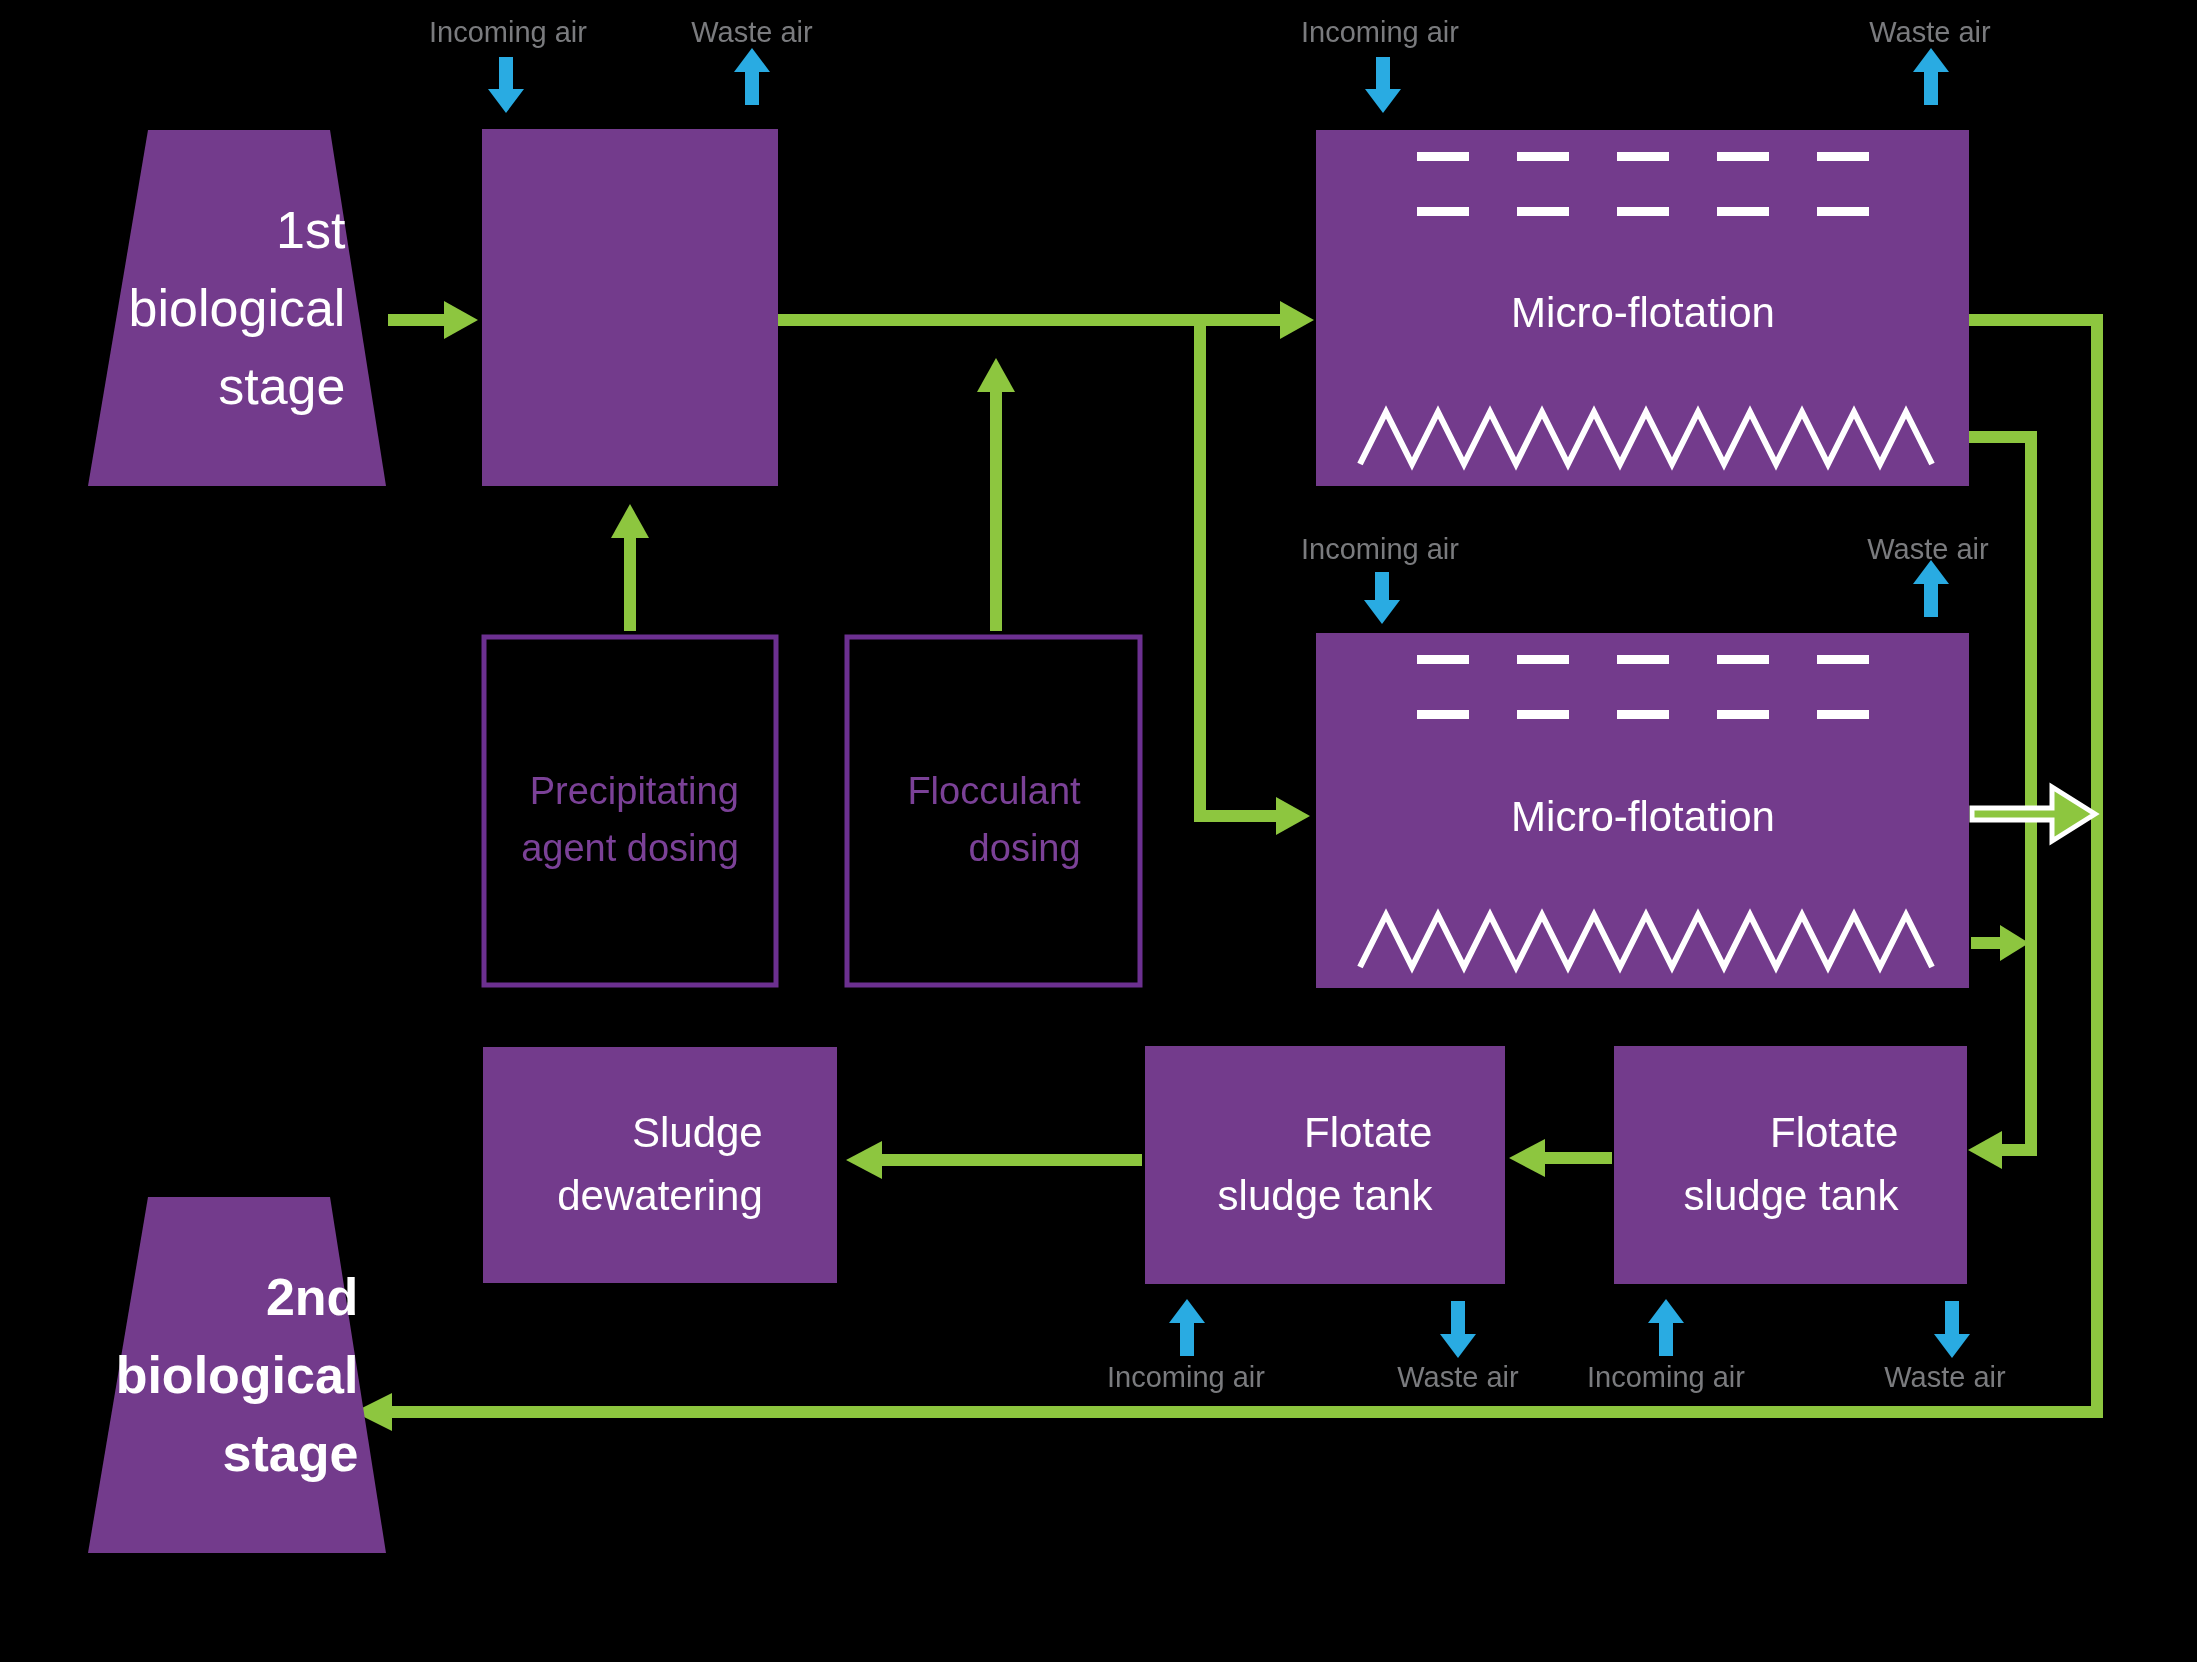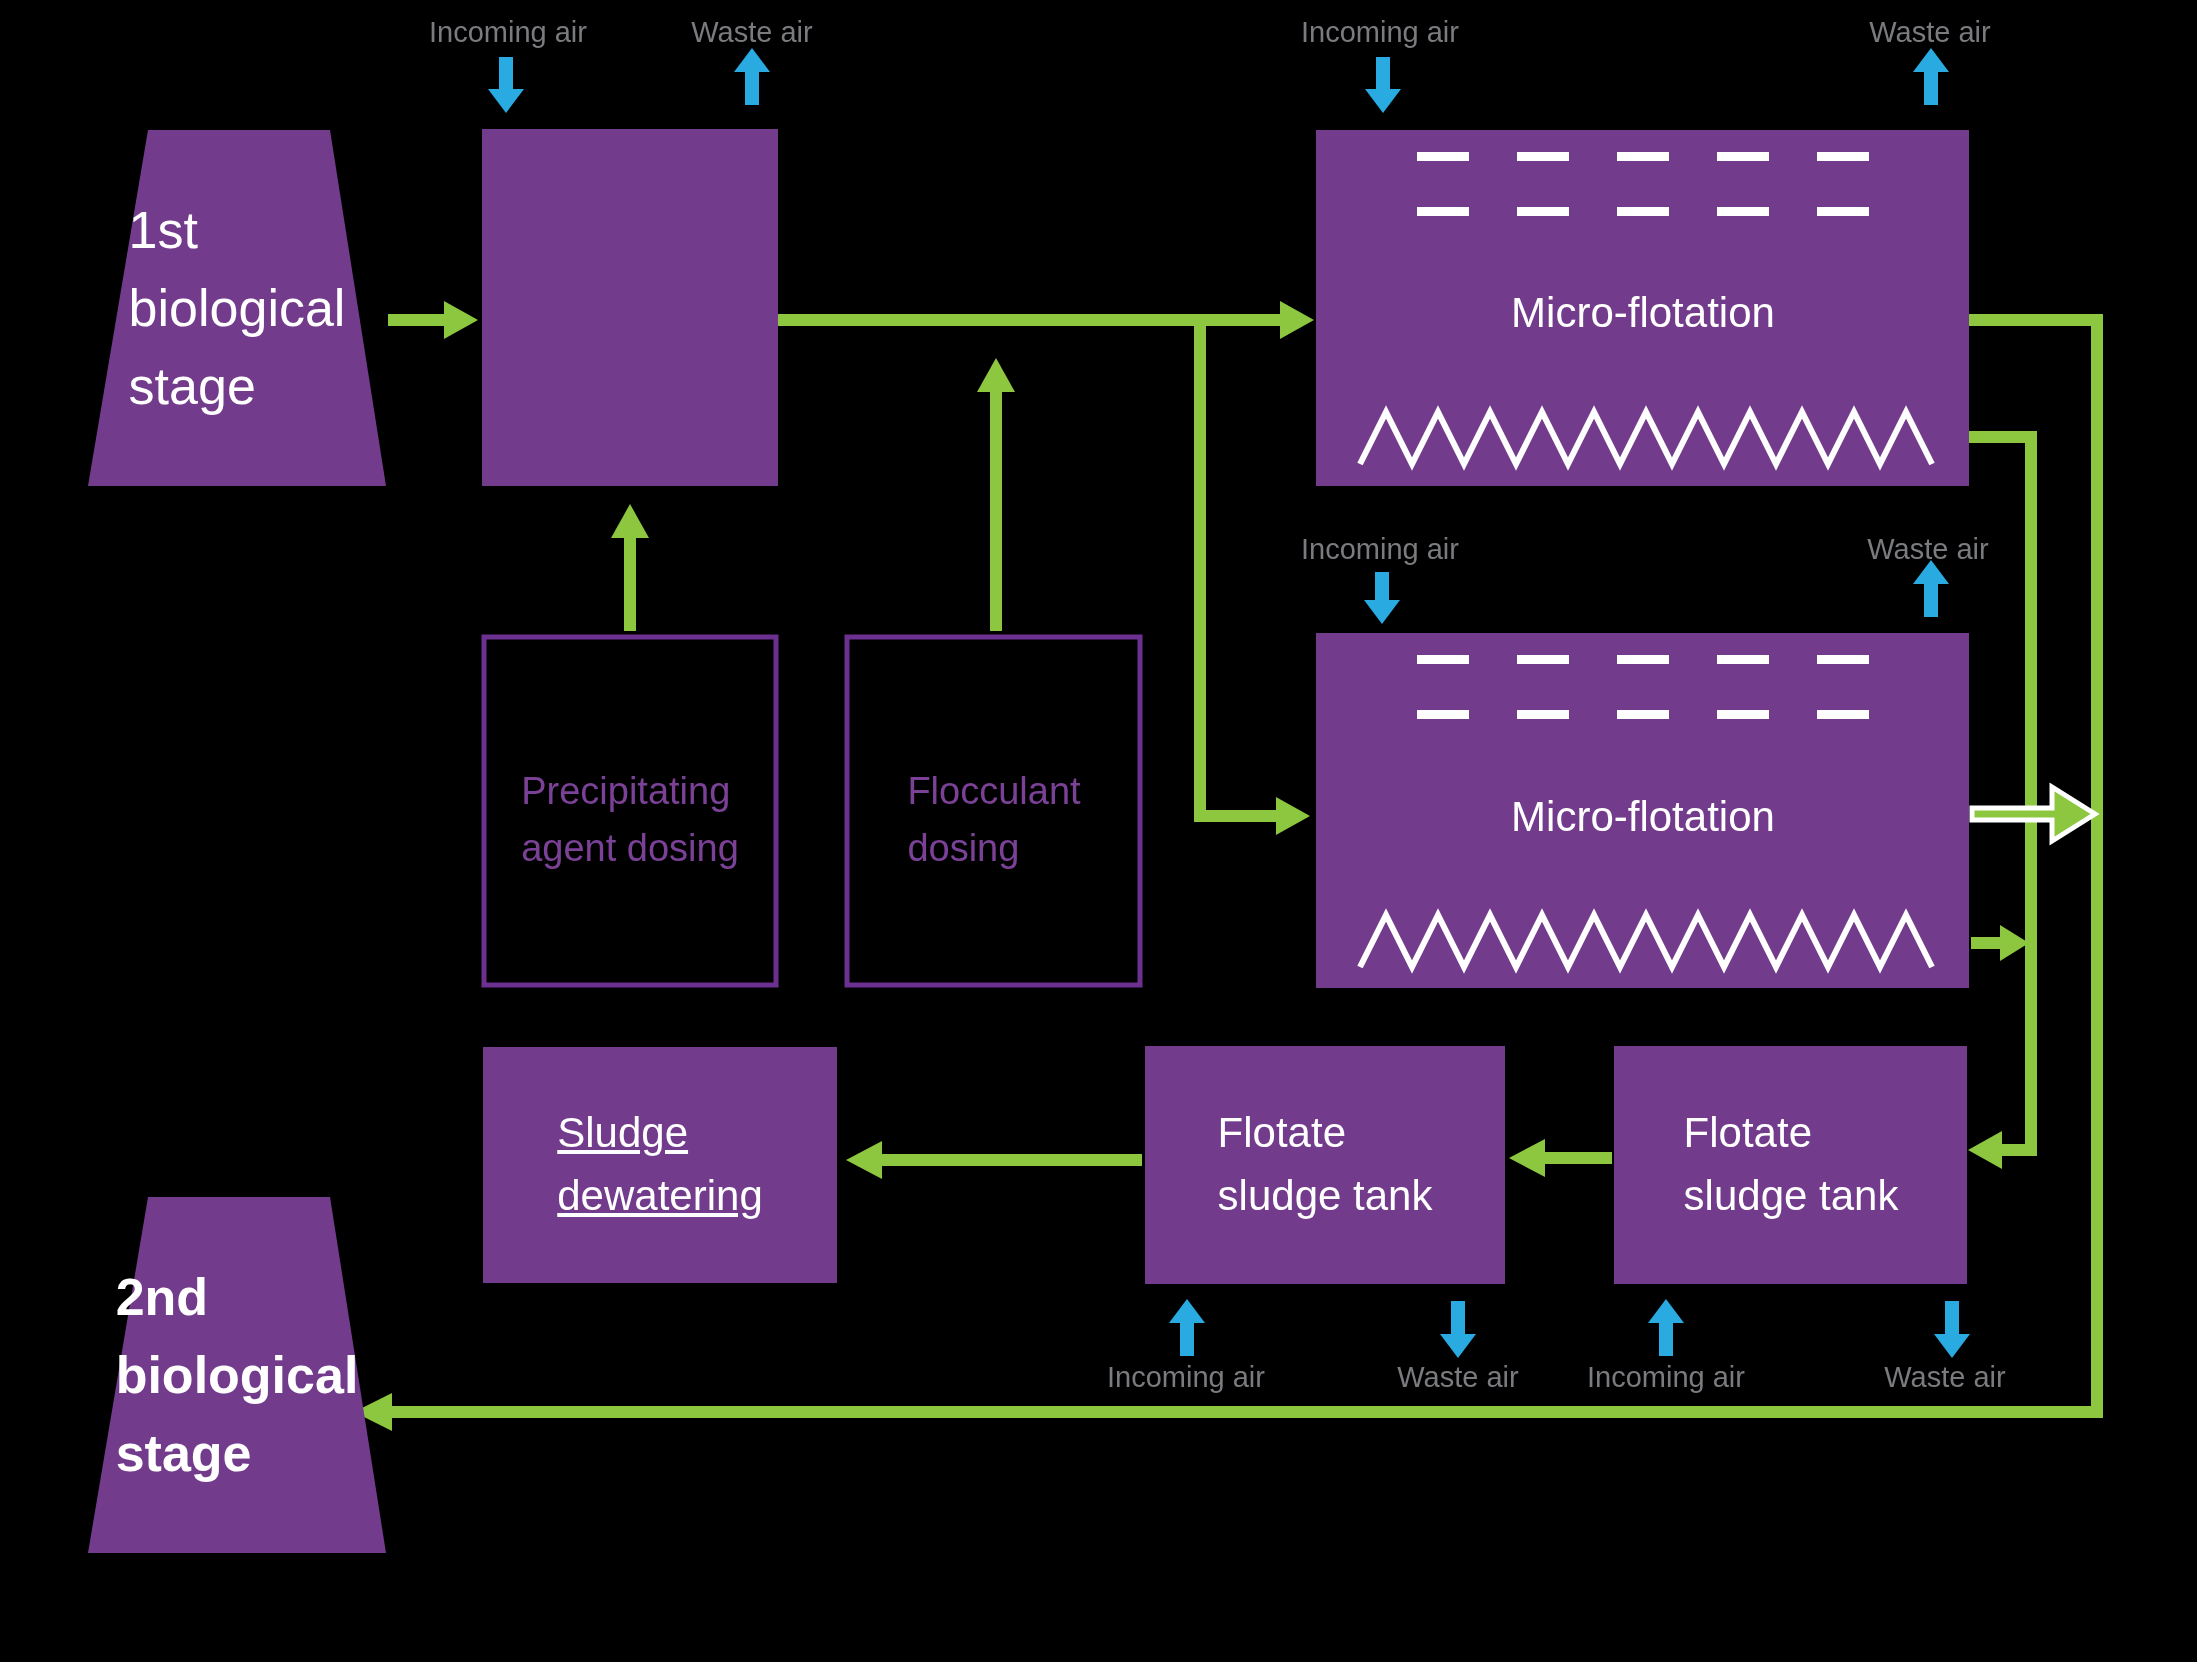--- a/index.html
+++ b/index.html
@@ -13,21 +13,21 @@
     --white:#ffffff;
   }
   html,body{margin:0;padding:0;background:var(--background);}
   .canvas{
     position:relative;width:2197px;height:1662px;background:var(--background);
     overflow:hidden;font-family:"Liberation Sans","DejaVu Sans",sans-serif;
   }
   .canvas svg{position:absolute;left:0;top:0;}
   .lbl{
     position:absolute;transform:translate(-50%,-50%);
-    text-align:left;white-space:pre-line;line-height:1.5;user-select:none;
+    text-align:right;white-space:pre-line;line-height:1.5;user-select:none;
   }
   .node-lbl{font-size:42px;color:var(--white);}
   .trap-lbl{font-size:52px;color:var(--white);}
   .dosing-lbl{font-size:38px;color:var(--purple-text);}
   .air-lbl{font-size:29px;color:var(--label-gray);white-space:nowrap;}
   .shape-purple{fill:var(--node-purple);}
   .shape-outline{fill:var(--background);stroke:var(--outline-purple);stroke-width:5px;}
   .flow{stroke:var(--flow-green);stroke-width:12px;fill:none;}
   .flow-head{fill:var(--flow-green);}
   .air-arrow{fill:var(--air-blue);}
@@ -126,21 +126,21 @@
 
   <div class="lbl trap-lbl" style="left:237px;top:308px;">1st
 biological
 stage</div>
   <div class="lbl node-lbl" style="left:1643px;top:312px;">Micro-flotation</div>
   <div class="lbl node-lbl" style="left:1643px;top:816px;">Micro-flotation</div>
   <div class="lbl dosing-lbl" style="left:994px;top:820px;">Flocculant
 dosing</div>
   <div class="lbl dosing-lbl" style="left:630px;top:820px;">Precipitating
 agent dosing</div>
-  <div class="lbl node-lbl" style="left:660px;top:1164px;text-decoration:underline;">Sludge
+  <div class="lbl node-lbl" style="left:660px;top:1164px;">Sludge
 dewatering</div>
   <div class="lbl node-lbl" style="left:1325px;top:1164px;">Flotate
 sludge tank</div>
   <div class="lbl node-lbl" style="left:1791px;top:1164px;">Flotate
 sludge tank</div>
   <div class="lbl trap-lbl" style="left:237px;top:1375px;font-weight:bold;">2nd
 biological
 stage</div>
 
   <div class="lbl air-lbl" style="left:508px;top:33px;">Incoming air</div>

